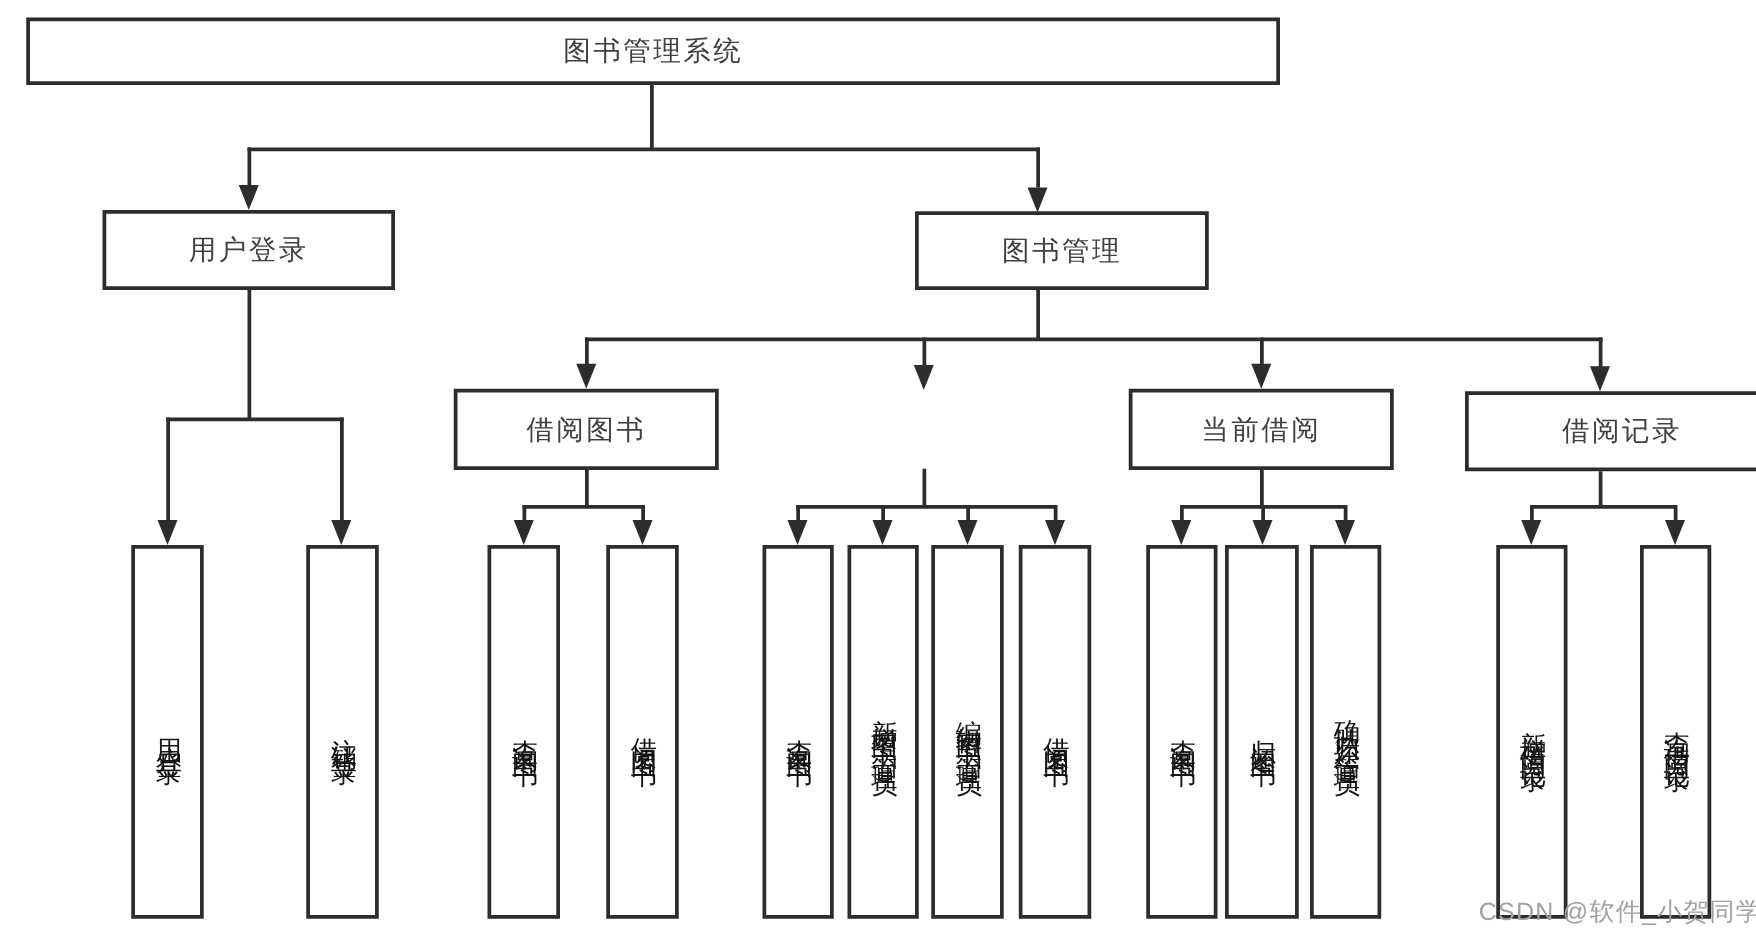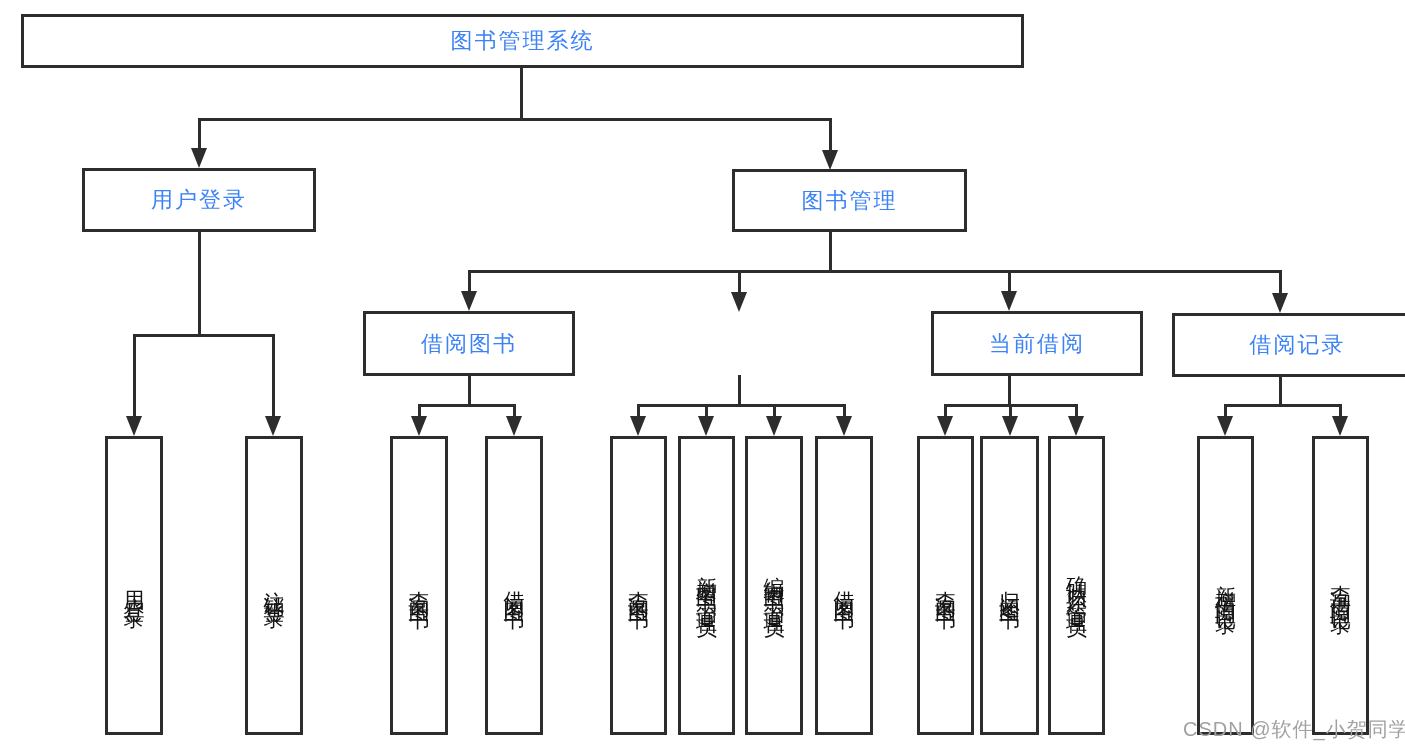--- a/index.html
+++ b/index.html
@@ -1,20 +1,20 @@
 <!DOCTYPE html>
 <html><head>
 <meta charset="utf-8">
 <style>
   html,body{margin:0;padding:0;background:#fff;}
   .canvas{position:relative;width:1405px;height:747px;background:#ffffff;overflow:hidden;
           font-family:"Liberation Sans",sans-serif;color:#141414;}
   .node{position:absolute;box-sizing:border-box;border:3px solid #2d2d2d;background:#fff;
         display:flex;align-items:center;justify-content:center;
-        font-size:22px;letter-spacing:2px;color:#3b82f6;z-index:2;}
+        font-size:22px;letter-spacing:2px;color:#404040;z-index:2;}
   .vnode{position:absolute;box-sizing:border-box;border:3px solid #2d2d2d;background:#fff;
          display:flex;align-items:center;justify-content:center;
          writing-mode:vertical-rl;text-orientation:mixed;
          font-size:21px;letter-spacing:6px;color:#141414;z-index:2;
          top:436px;height:299px;}
   .hline{position:absolute;height:3px;background:#2d2d2d;z-index:1;}
   .vline{position:absolute;width:3px;background:#2d2d2d;z-index:1;}
   .arrow{position:absolute;width:0;height:0;z-index:1;
          border-left:8px solid transparent;border-right:8px solid transparent;
          border-top:20px solid #2d2d2d;}
@@ -25,21 +25,21 @@
 <body>
 
 <div class="canvas">
 
   <div class="node" style="left:21px;top:14px;width:1003px;height:54px;">图书管理系统</div>
 
   <div class="node" style="left:82px;top:168px;width:234px;height:64px;">用户登录</div>
   <div class="node" style="left:712px;top:169px;width:235px;height:63px;margin-left:20px;">图书管理</div>
 
   <div class="node" style="left:363px;top:311px;width:212px;height:65px;">借阅图书</div>
-  <div class="node" style="left:903px;top:311px;width:212px;height:65px;margin-left:28px;">当前借阅</div>
+  <div class="node" style="left:903px;top:311px;width:212px;height:65px;">当前借阅</div>
   <div class="node" style="left:1172px;top:313px;width:251px;height:64px;">借阅记录</div>
 
   <div class="vnode" style="left:105px;width:58px;">用户登录</div>
   <div class="vnode" style="left:245px;width:58px;">注销登录</div>
   <div class="vnode" style="left:390px;width:58px;">查询图书</div>
   <div class="vnode" style="left:485px;width:58px;">借阅图书</div>
   <div class="vnode" style="left:610px;width:57px;">查询图书</div>
   <div class="vnode" style="left:678px;width:57px;">新增图书（管理员）</div>
   <div class="vnode" style="left:745px;width:58px;">编辑图书（管理员）</div>
   <div class="vnode" style="left:815px;width:58px;">借阅图书</div>

